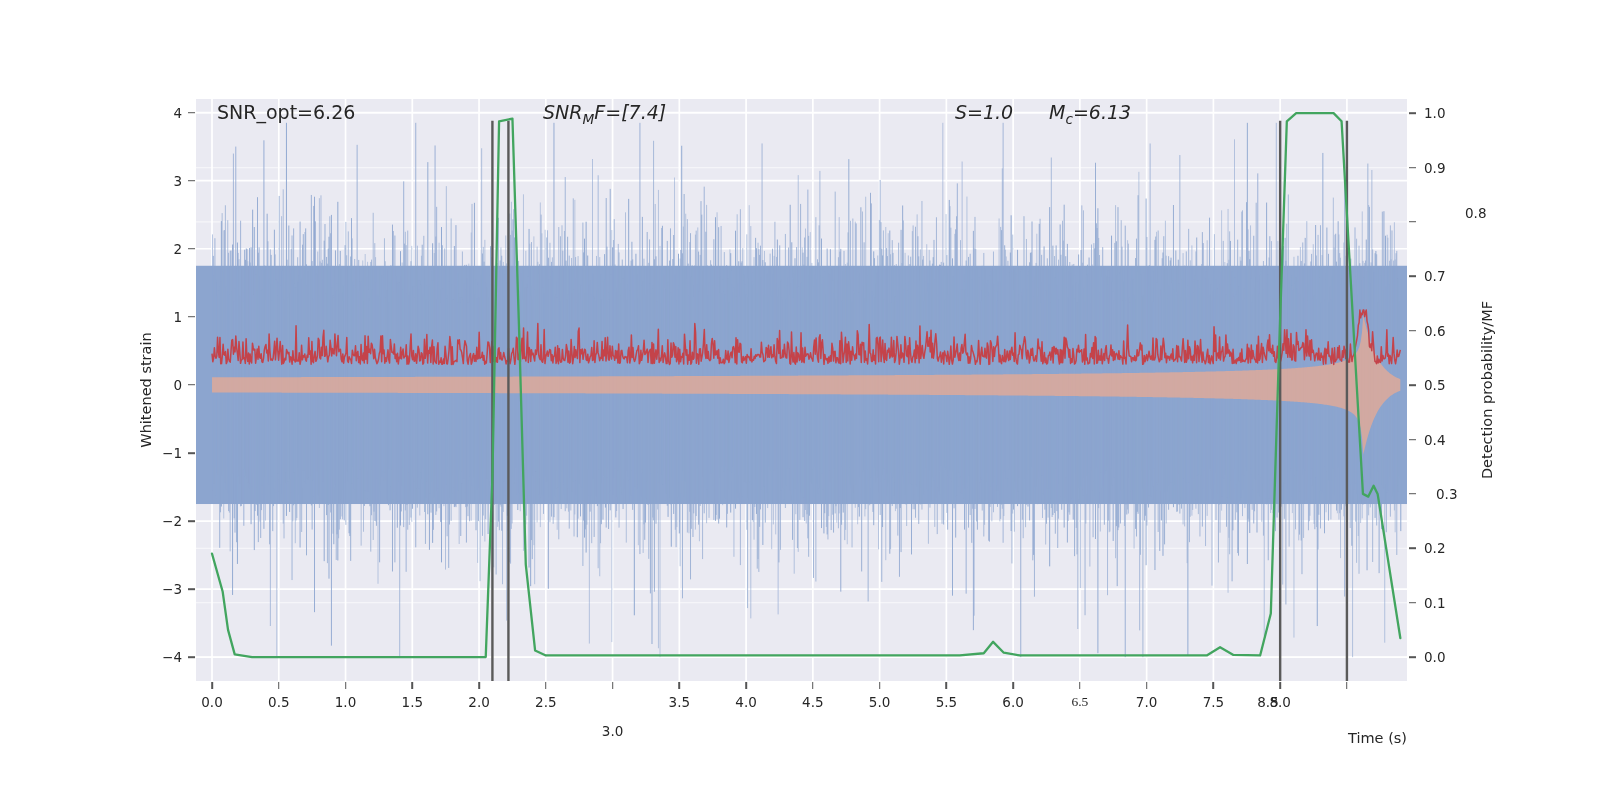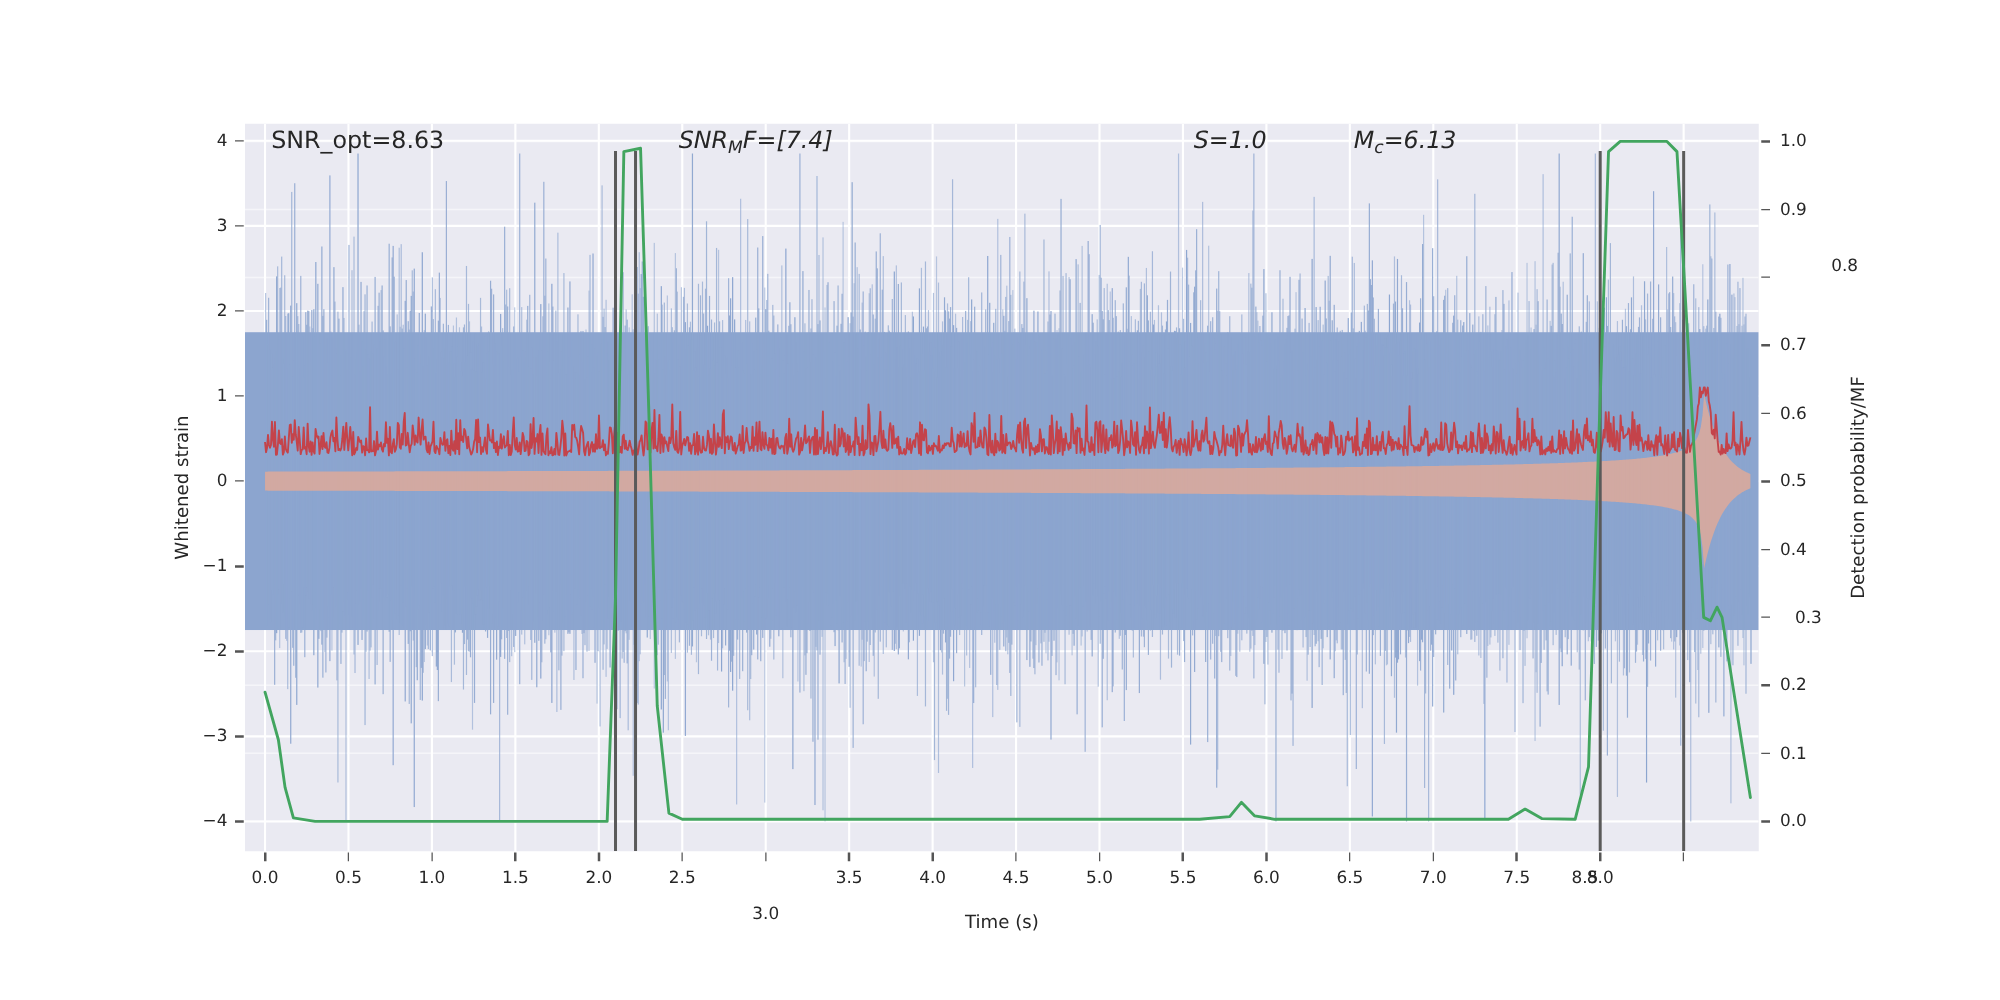--- a/index.html
+++ b/index.html
@@ -55,21 +55,21 @@
     position: absolute;
     transform: translate(-50%,-50%) rotate(-90deg);
     white-space: nowrap;
     font-size: 14.5px;
     color: #262626;
   }
   #xlabel {
     position: absolute;
     left: 196px; top: 730px;
     width: 1211px;
-    text-align: center;
+    text-align: right;
     font-size: 14.5px;
     color: #262626;
   }
   .ytick-left {
     position: absolute;
     right: 1412px;
     text-align: right;
     font-size: 13.5px;
     color: #262626;
     transform: translateY(-50%);
@@ -1760,41 +1760,41 @@
       <div class="xtick" style="left: 746.1px;">4.0</div>
       <div class="xtick-tickmark" style="left: 746.1px;"></div>
       <div class="xtick" style="left: 812.8px;">4.5</div>
       <div class="xtick-tickmark" style="left: 812.8px;"></div>
       <div class="xtick" style="left: 879.6px;">5.0</div>
       <div class="xtick-tickmark" style="left: 879.6px;"></div>
       <div class="xtick" style="left: 946.4px;">5.5</div>
       <div class="xtick-tickmark" style="left: 946.4px;"></div>
       <div class="xtick" style="left: 1013.1px;">6.0</div>
       <div class="xtick-tickmark" style="left: 1013.1px;"></div>
-      <div class="xtick" style="left: 1079.9px;">6.5</div>
+      <div class="xtick" style="left: 1079.9px; font-family: Liberation Serif, serif;">6.5</div>
       <div class="xtick-tickmark" style="left: 1079.9px;"></div>
       <div class="xtick" style="left: 1146.6px;">7.0</div>
       <div class="xtick-tickmark" style="left: 1146.6px;"></div>
       <div class="xtick" style="left: 1213.4px;">7.5</div>
       <div class="xtick-tickmark" style="left: 1213.4px;"></div>
       <div class="xtick" style="left: 1280.2px;">8.0</div>
       <div class="xtick-tickmark" style="left: 1280.2px;"></div>
       <div class="xtick" style="left: 1268px; text-align: right;">8.5</div>
       <div class="xtick-tickmark" style="left: 1346.9px;"></div>
     </div>
 
   <div id="ylabel-left-wrap">
     <span>Whitened strain</span>
   </div>
   <div id="ylabel-right-wrap">
     <span>Detection probability/MF</span>
   </div>
   <div id="xlabel">Time (s)</div>
 
   <div id="annotations">
-      <div class="annot" style="left: 217px;">SNR_opt=8.63</div>
+      <div class="annot" style="left: 217px;">SNR_opt=6.26</div>
       <div class="annot" style="left: 543px;"><i>SNR</i><sub>M</sub><i>F=[7.4]</i></div>
       <div class="annot" style="left: 955px;"><i>S=1.0</i></div>
-      <div class="annot" style="left: 1083px;"><i>M</i><sub>c</sub><i>=6.13</i></div>
+      <div class="annot" style="left: 1049px;"><i>M</i><sub>c</sub><i>=6.13</i></div>
     </div>
 
 
 </div>
 
 </body></html>

